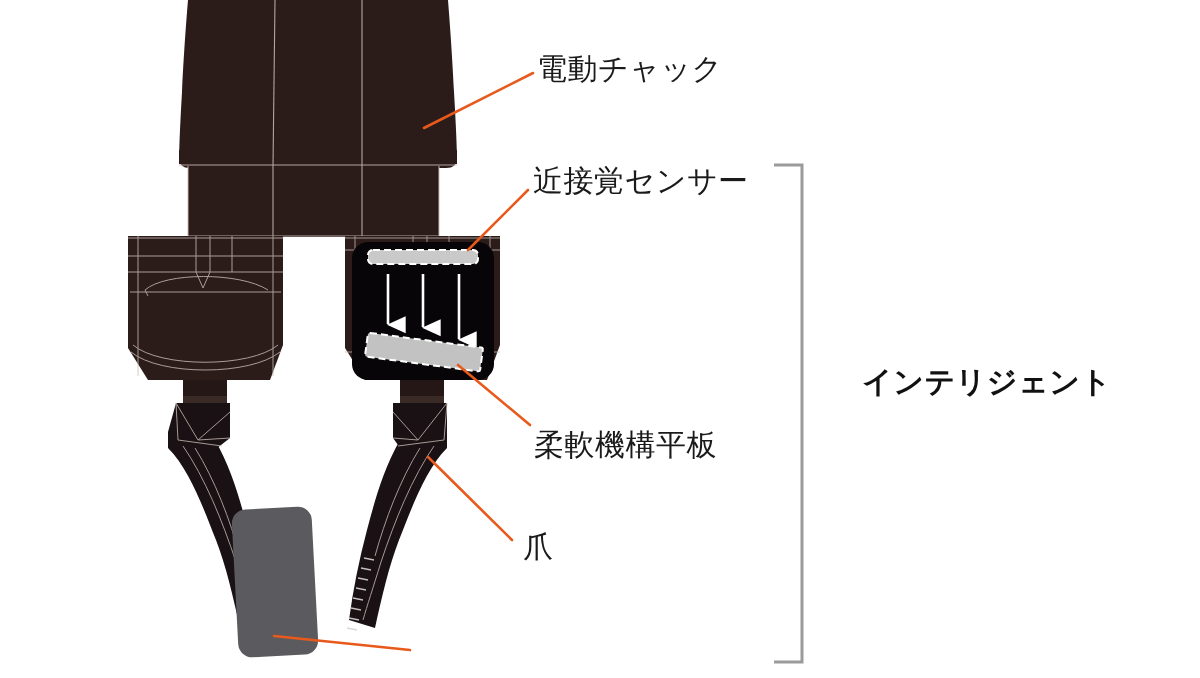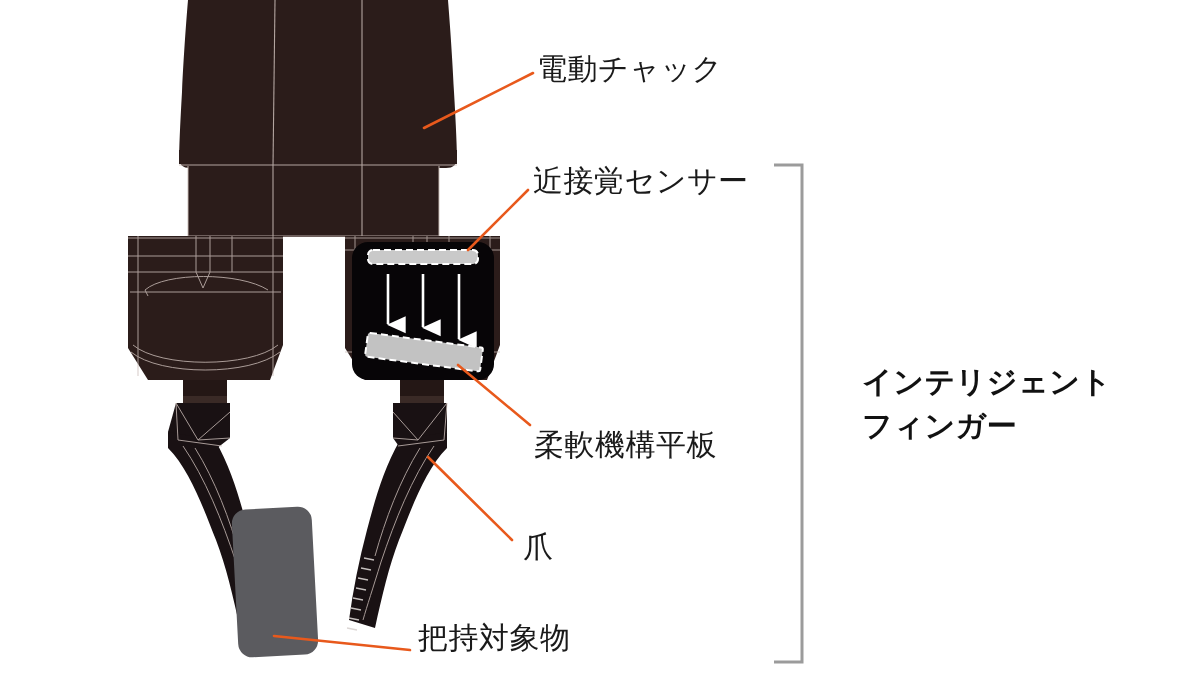--- a/index.html
+++ b/index.html
@@ -35,20 +35,21 @@
     font-weight: 400;
   }
   .label-group {
     position: absolute;
     color: #111111;
     font-size: 30px;
     font-weight: bold;
     line-height: 1.45;
     letter-spacing: 0.5px;
     white-space: nowrap;
+    text-align: right;
   }
   #lbl-chuck      { left: 537px; top: 52px; }
   #lbl-sensor     { left: 533px; top: 164px; }
   #lbl-plate      { left: 534px; top: 428px; }
   #lbl-claw       { left: 523px; top: 530px; }
   #lbl-object     { left: 418px; top: 621px; }
   #lbl-group      { left: 862px; top: 360px; }
 </style>
 </head>
 <body>
@@ -226,20 +227,18 @@
   </svg>
 
   <div class="label" id="lbl-chuck">電動チャック</div>
 
   <div class="label" id="lbl-plate">柔軟機構平板</div>
 
   <div class="label" id="lbl-sensor">近接覚センサー</div>
 
   <div class="label" id="lbl-claw">爪</div>
 
-  <div class="label" id="lbl-object">把持対象物</div>
 
   <div class="label-group" id="lbl-group">
     <div>インテリジェント</div>
-    <div>フィンガー</div>
   </div>
 
 </div>
 
 </body></html>

